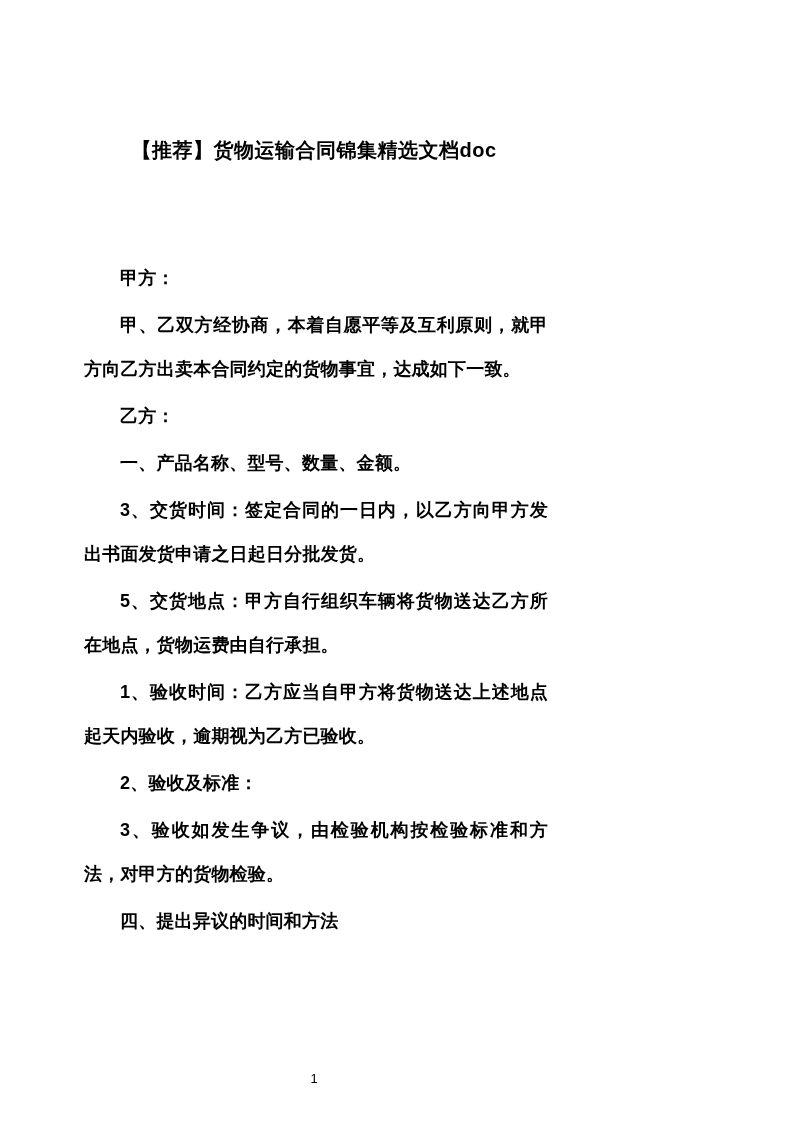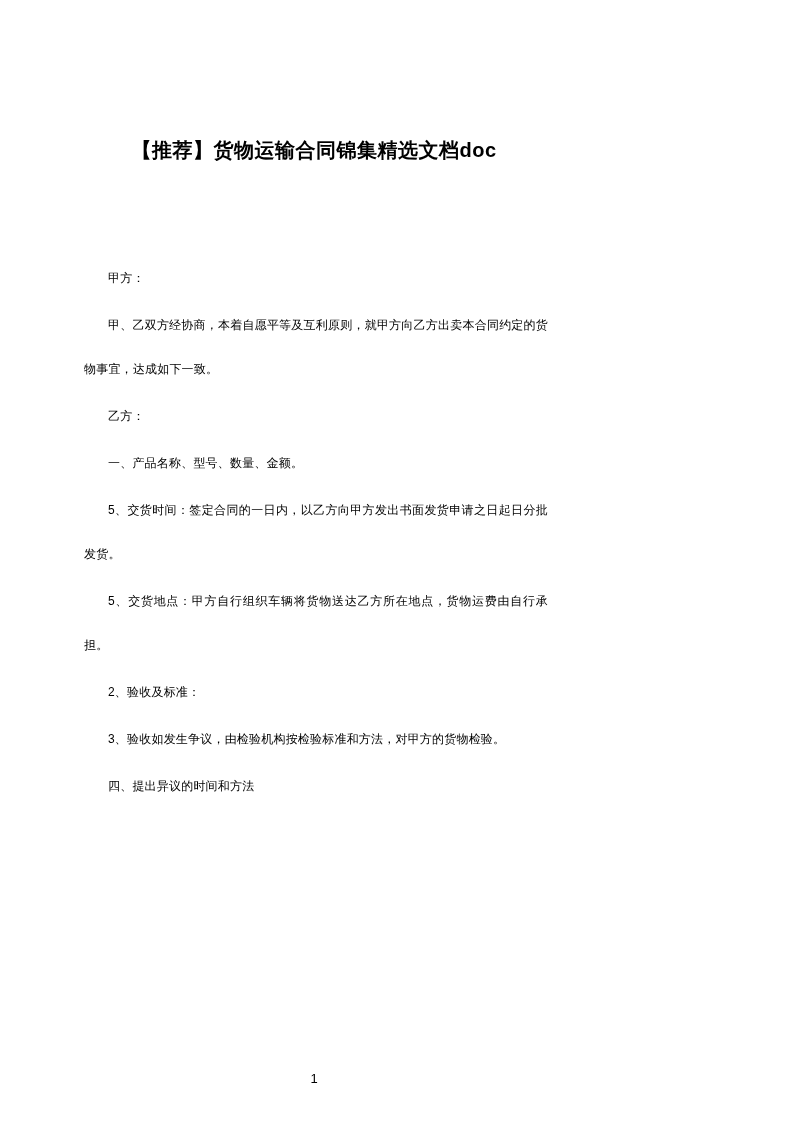--- a/index.html
+++ b/index.html
@@ -30,22 +30,22 @@
     margin: 0;
     padding-top: 136px;
     line-height: 28px;
   }
   .body-block {
     margin-top: 92px;
     padding-left: 84px;
     padding-right: 80px;
   }
   p.para {
-    font-size: 12px;
-    font-weight: normal;
+    font-size: 18px;
+    font-weight: bold;
     line-height: 44px;
     margin: 0 0 3px 0;
     text-indent: 2em;
     text-align: justify;
     letter-spacing: 0.2px;
   }
   .page-number {
     position: absolute;
     bottom: 36px;
     left: 0;
@@ -61,22 +61,23 @@
 
 <div class="page">
 
   <h1 class="doc-title">【推荐】货物运输合同锦集精选文档doc</h1>
 
   <div class="body-block">
     <p class="para">甲方：</p>
     <p class="para">甲、乙双方经协商，本着自愿平等及互利原则，就甲方向乙方出卖本合同约定的货物事宜，达成如下一致。</p>
     <p class="para">乙方：</p>
     <p class="para">一、产品名称、型号、数量、金额。</p>
-    <p class="para">5、交货时间：签定合同的一日内，以乙方向甲方发出书面发货申请之日起日分批发货。</p>
+    <p class="para">3、交货时间：签定合同的一日内，以乙方向甲方发出书面发货申请之日起日分批发货。</p>
     <p class="para">5、交货地点：甲方自行组织车辆将货物送达乙方所在地点，货物运费由自行承担。</p>
+    <p class="para">1、验收时间：乙方应当自甲方将货物送达上述地点起天内验收，逾期视为乙方已验收。</p>
     <p class="para">2、验收及标准：</p>
     <p class="para">3、验收如发生争议，由检验机构按检验标准和方法，对甲方的货物检验。</p>
     <p class="para">四、提出异议的时间和方法</p>
   </div>
 
   <div class="page-number">1</div>
 
 </div>
 
 </body></html>

